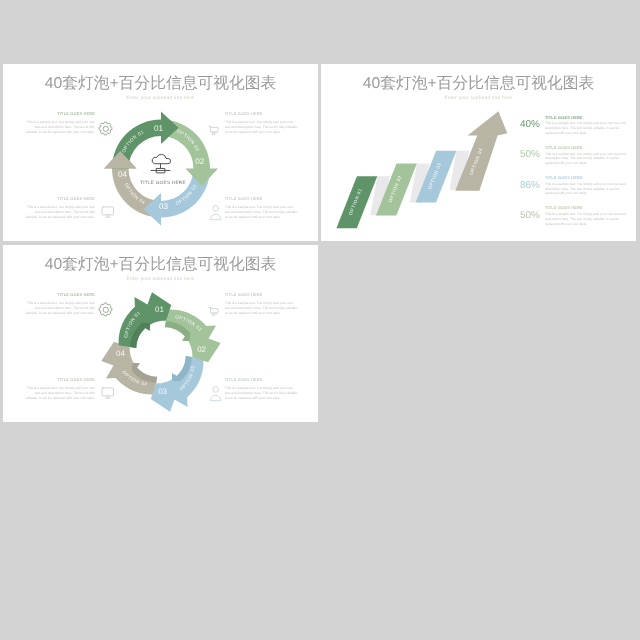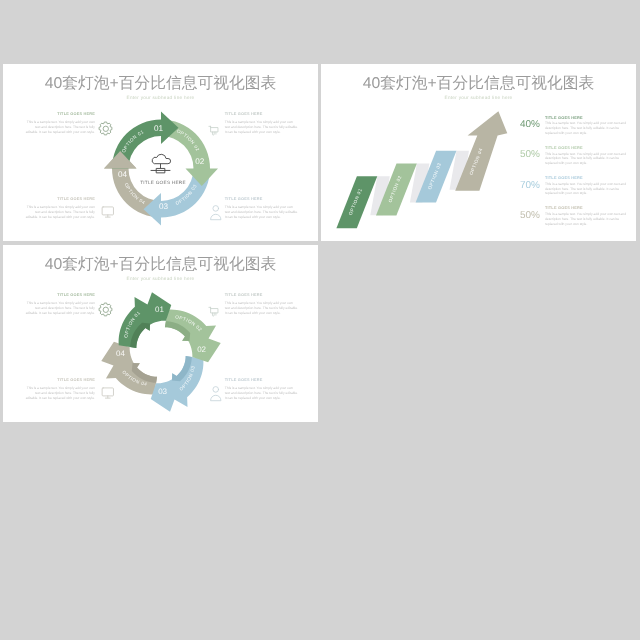--- a/index.html
+++ b/index.html
@@ -129,21 +129,21 @@
     </div>
   </div>
   <div class="lg" style="top:85.3px">
     <div class="pct" style="color:#b0cba8">50%</div>
     <div class="lgt">
       <div class="h" style="color:#b3cbac">TITLE GOES HERE</div>
       <div class="p">This is a sample text. You simply add your own text and description here. The text is fully editable. It can be replaced with your own style.</div>
     </div>
   </div>
   <div class="lg" style="top:115.6px">
-    <div class="pct" style="color:#a9cede">70%</div>
+    <div class="pct" style="color:#a9cede">86%</div>
     <div class="lgt">
       <div class="h" style="color:#abcbdc">TITLE GOES HERE</div>
       <div class="p">This is a sample text. You simply add your own text and description here. The text is fully editable. It can be replaced with your own style.</div>
     </div>
   </div>
   <div class="lg" style="top:145.9px">
     <div class="pct" style="color:#c2bfaf">50%</div>
     <div class="lgt">
       <div class="h" style="color:#c4c1b2">TITLE GOES HERE</div>
       <div class="p">This is a sample text. You simply add your own text and description here. The text is fully editable. It can be replaced with your own style.</div>

